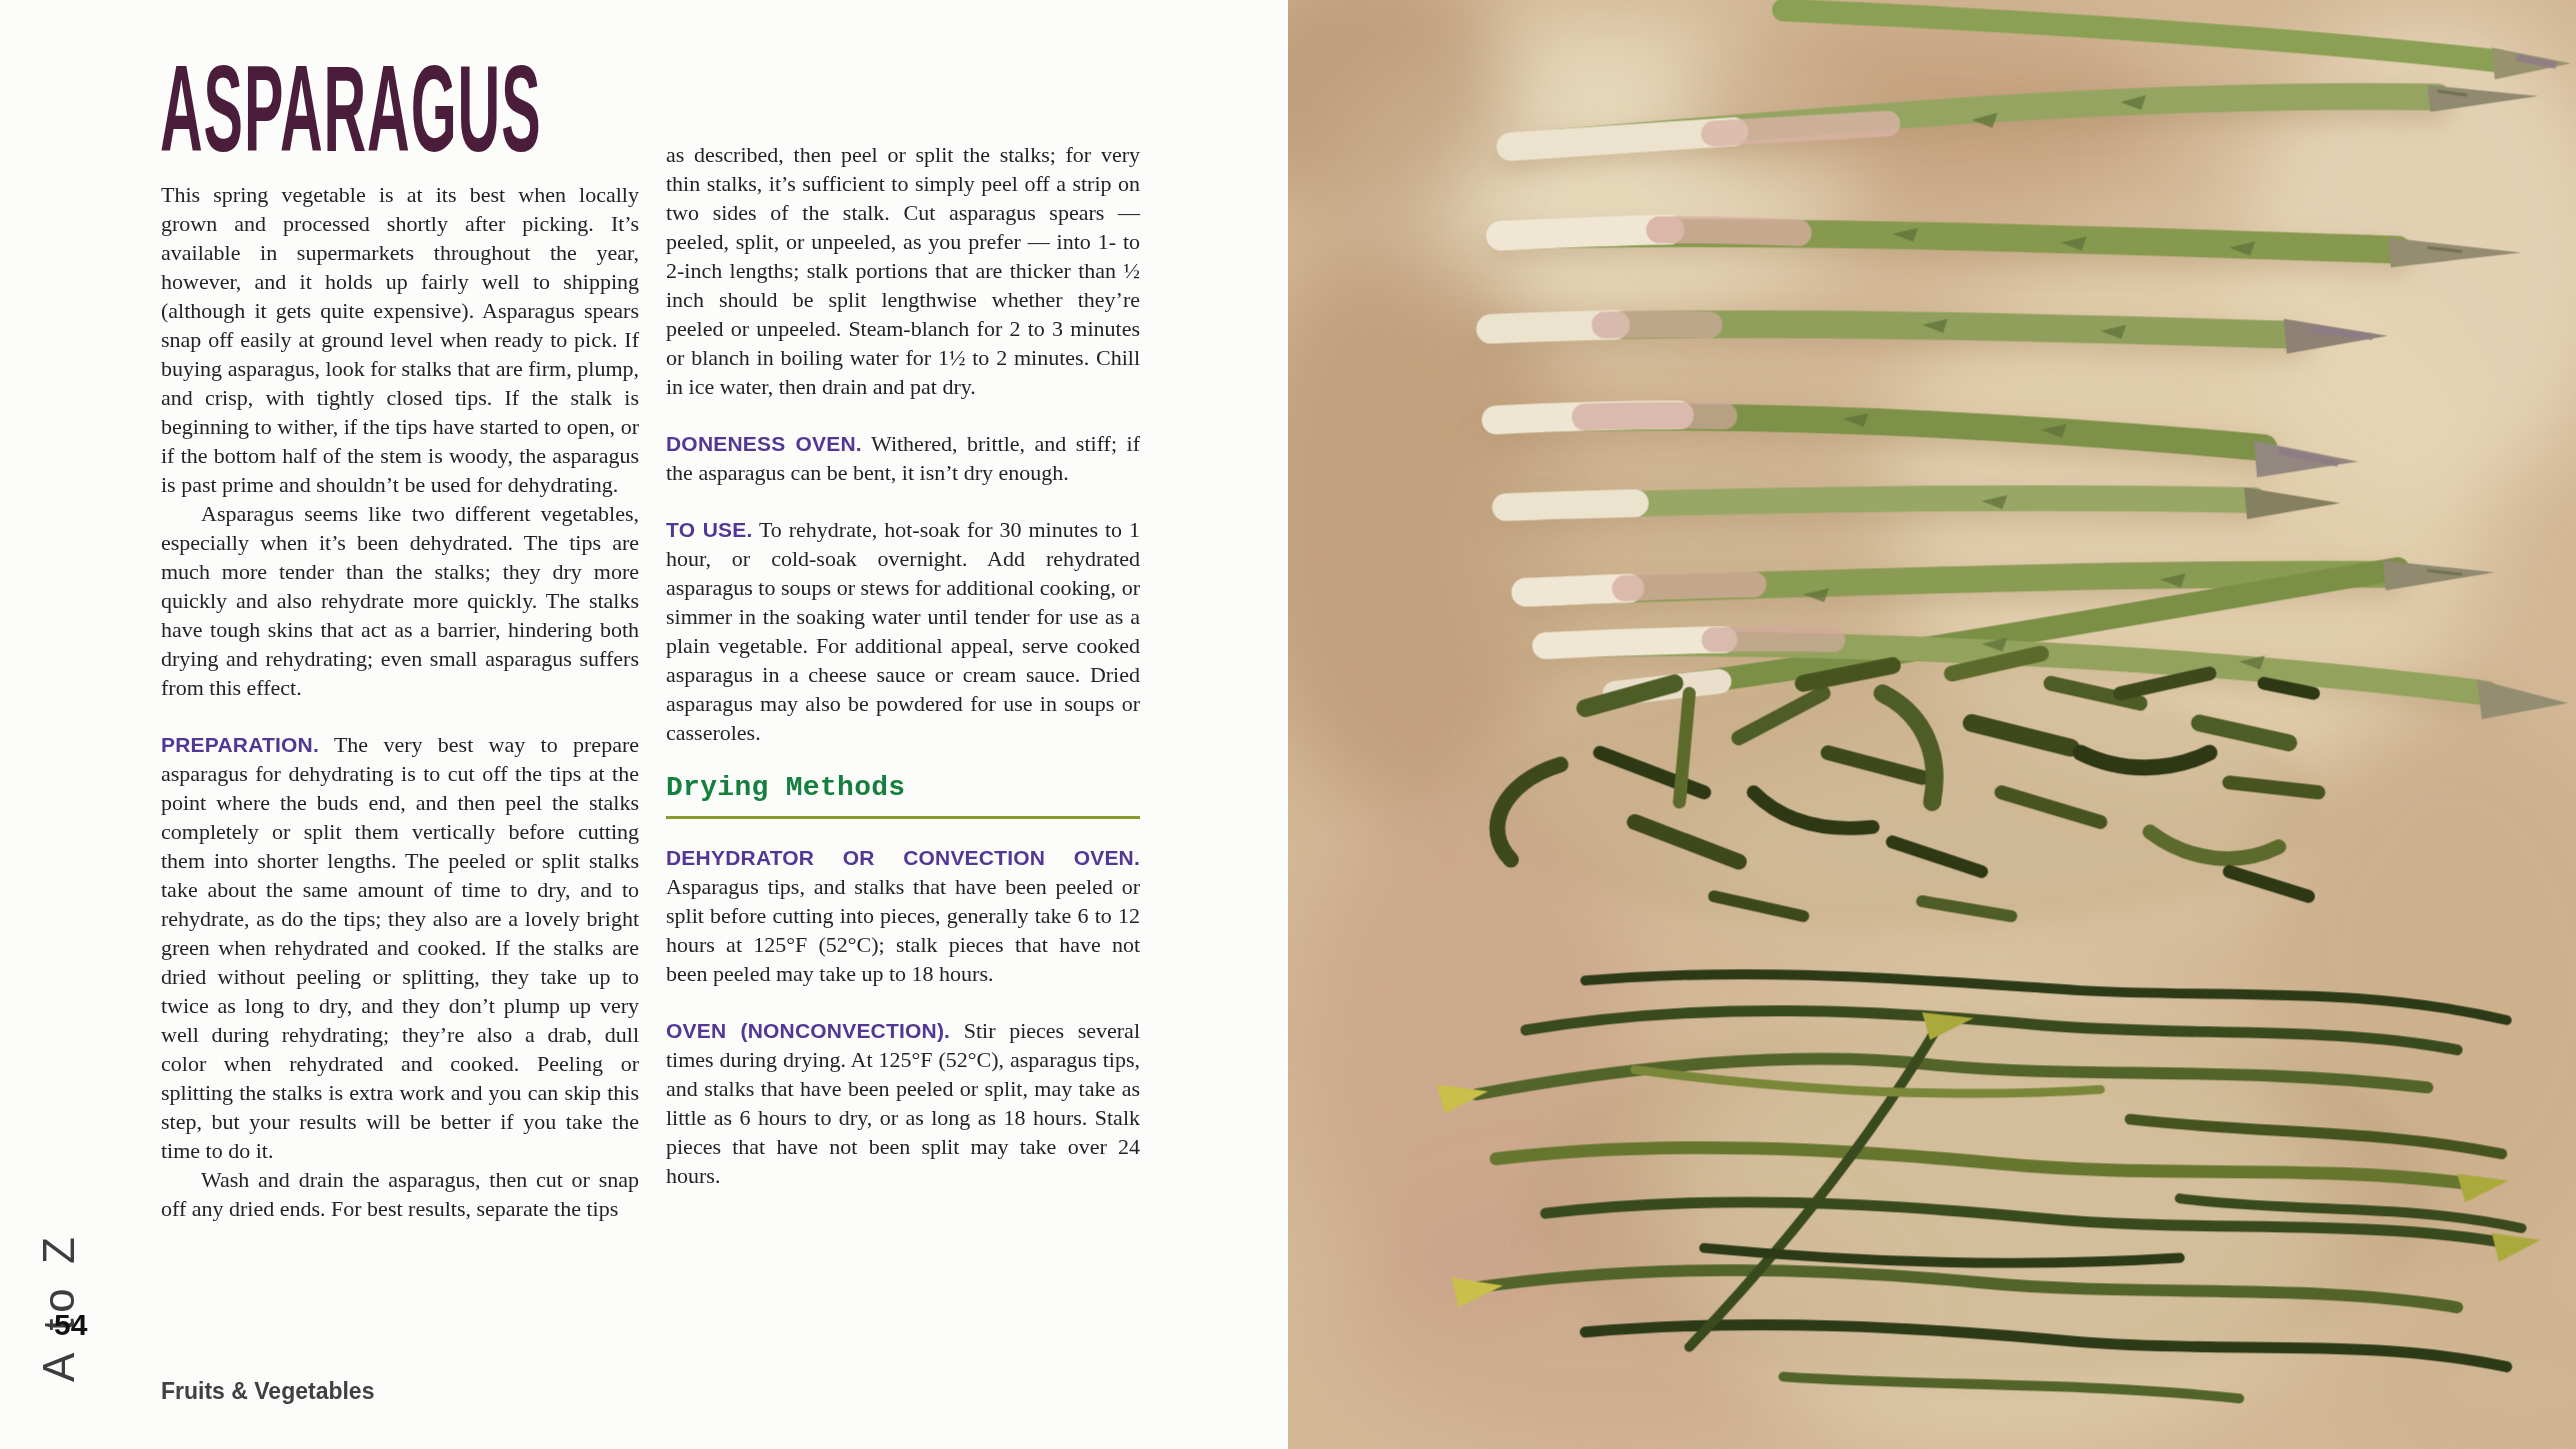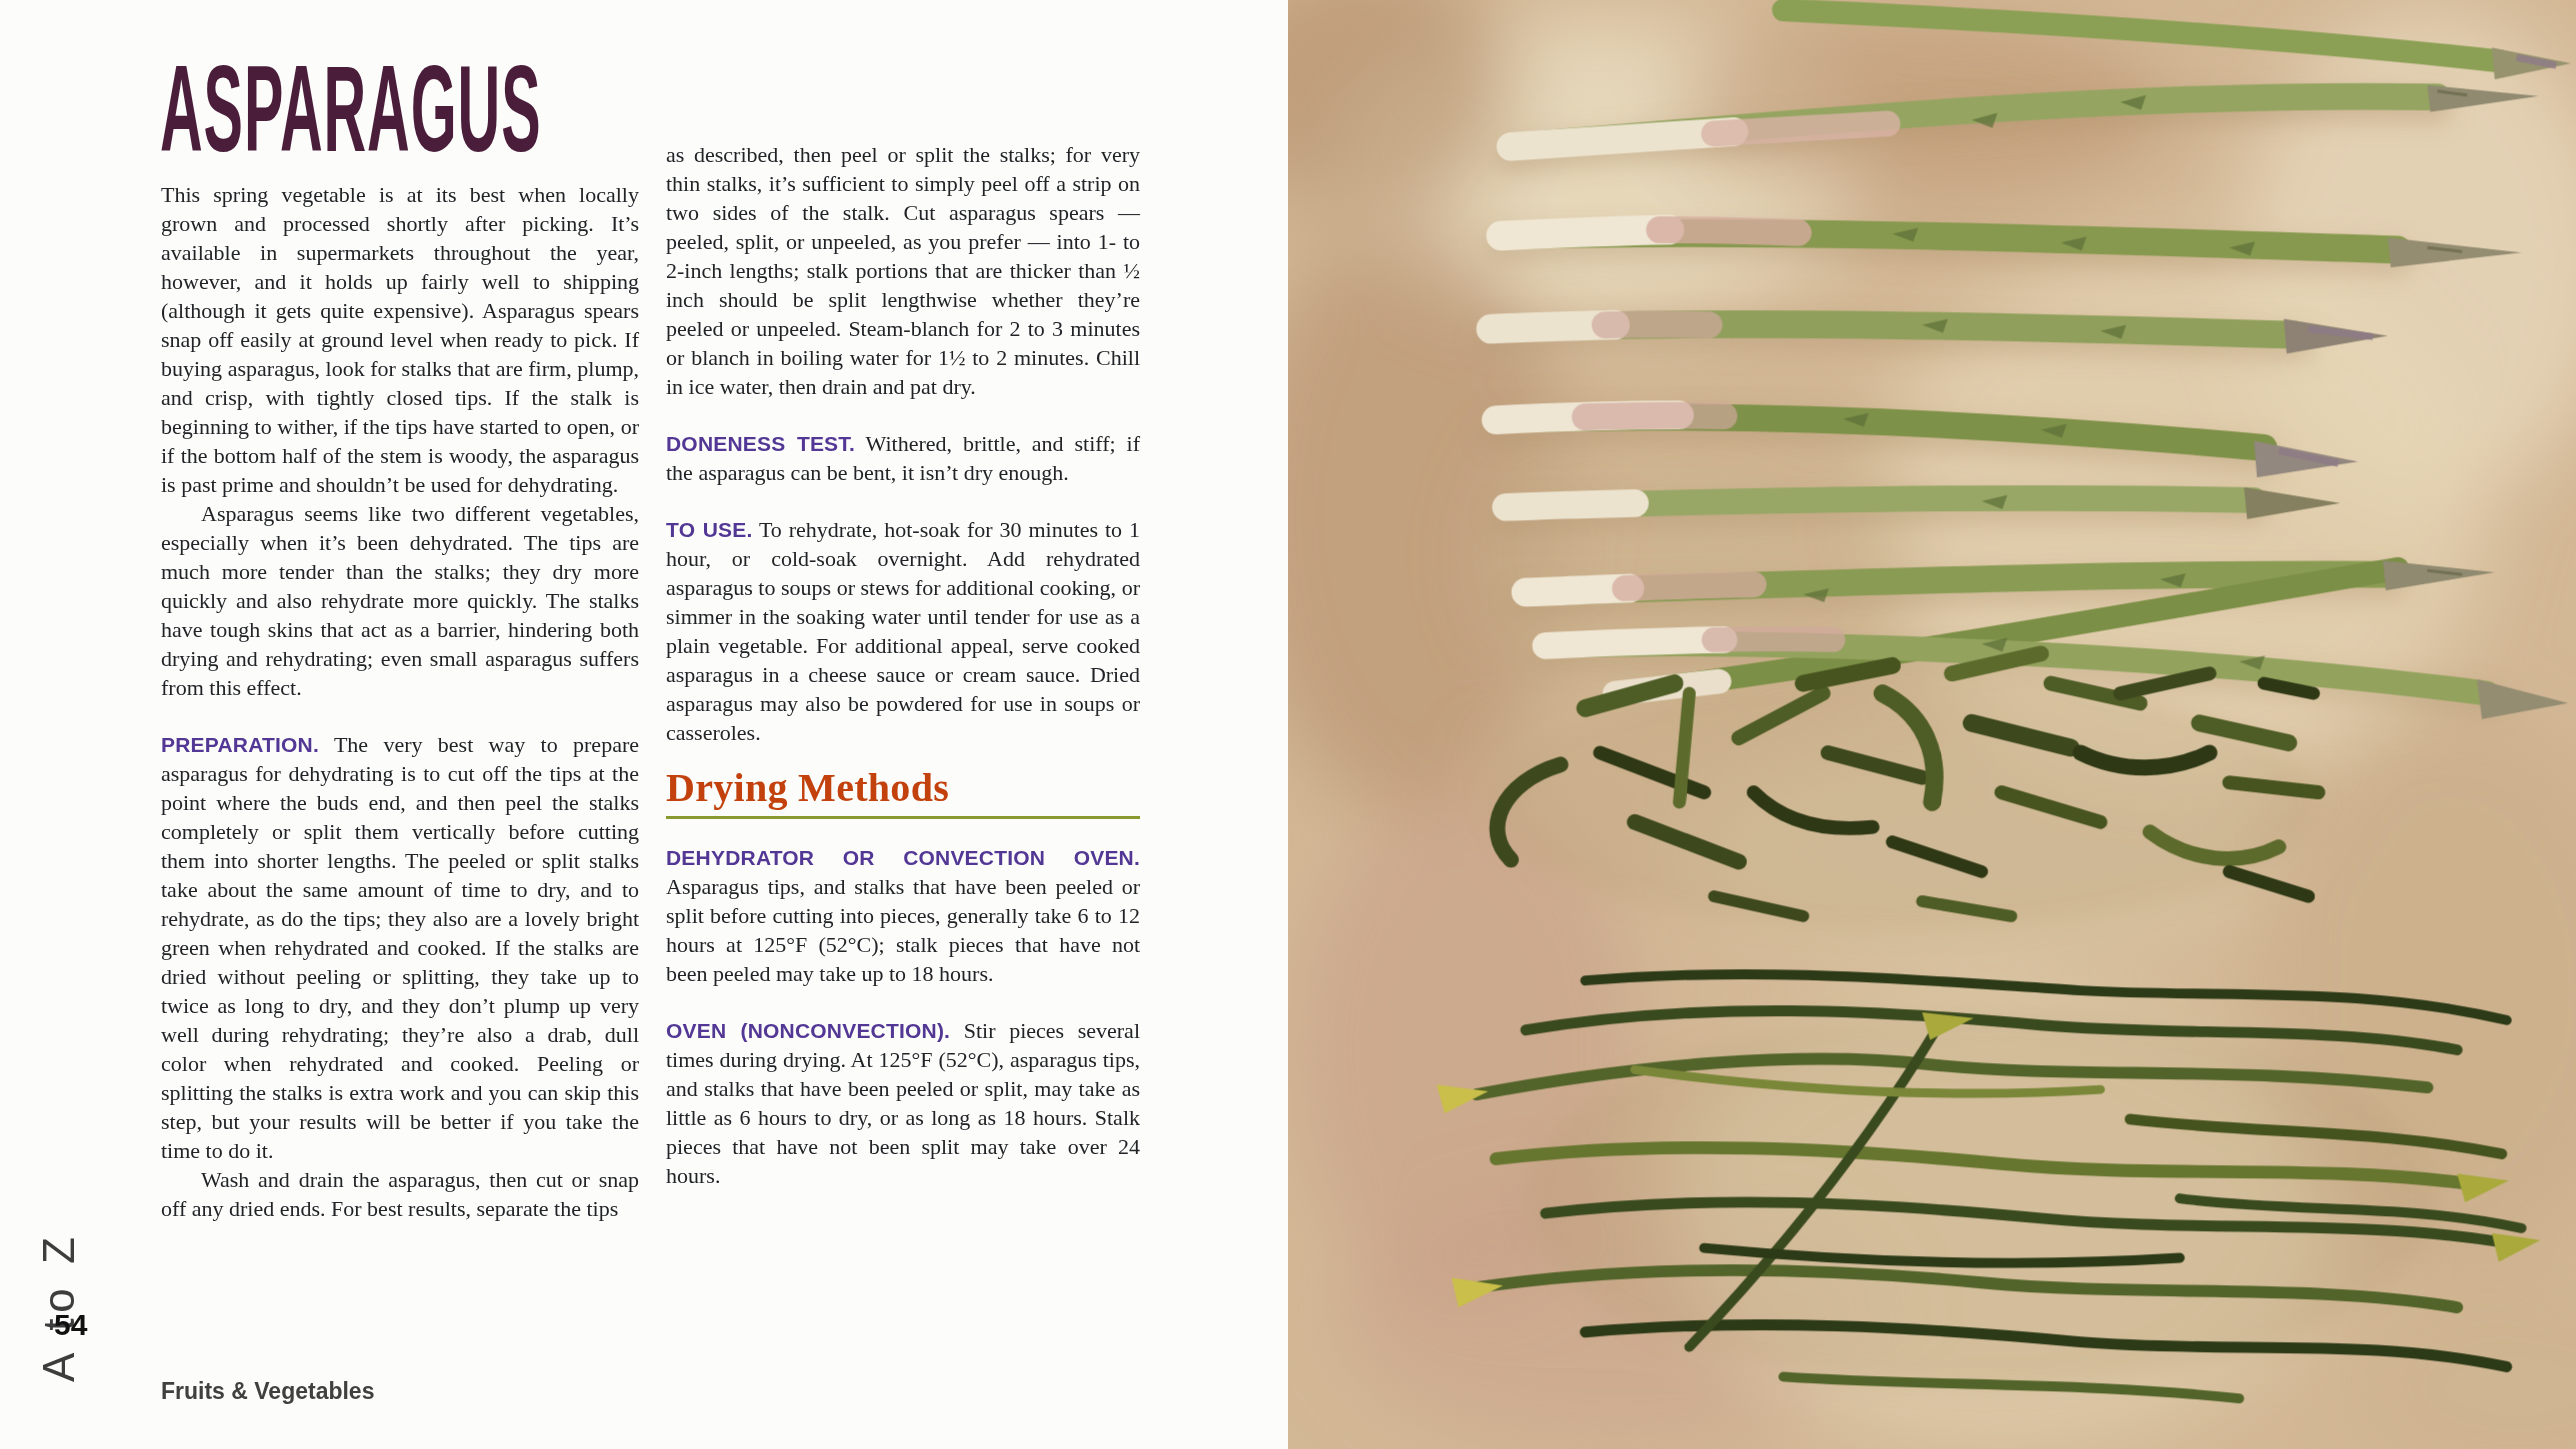--- a/index.html
+++ b/index.html
@@ -9,22 +9,22 @@
         font-weight:700;font-size:123px;line-height:1.05;color:#4a1d3a;letter-spacing:2px;
         transform:scaleX(.48);transform-origin:0 0;white-space:nowrap;}
   .col{position:absolute;font-size:22px;line-height:29px;color:#212327;text-align:justify;}
   .col1{left:161px;top:180px;width:478px;}
   .col2{left:666px;top:140px;width:474px;}
   p.body{margin:0;}
   p.indent{text-indent:40px;}
   p.sect{margin-top:28px;}
   .lbl{font-family:"Liberation Sans",sans-serif;font-weight:700;font-size:21px;color:#523795;
        letter-spacing:0.2px;}
-  .subhead{margin:26px 0 24px 0;font-family:Liberation Serif, serif;font-weight:700;
-       font-size:40px;color:#c2410c;padding-bottom:14px;border-bottom:3px solid #8a9a2f;
+  .subhead{margin:26px 0 24px 0;font-family:Liberation Mono, monospace;font-weight:700;
+       font-size:28px;color:#15803d;padding-bottom:14px;border-bottom:3px solid #8a9a2f;
        letter-spacing:0.3px;text-align:left;}
   .margin-label{position:absolute;left:34px;top:1223px;height:159px;writing-mode:vertical-rl;
        transform:rotate(180deg);font-family:"Liberation Sans",sans-serif;font-size:44px;
        color:#3d3d3d;letter-spacing:6px;}
   .pagenum{position:absolute;left:54px;top:1308px;font-family:"Liberation Sans",sans-serif;
        font-weight:700;font-size:30px;color:#111;}
   .footer{position:absolute;left:161px;top:1378px;font-family:"Liberation Sans",sans-serif;
        font-weight:700;font-size:23px;color:#404040;}
   .photo{position:absolute;left:1288px;top:0;width:1288px;height:1449px;}
   .photo svg{display:block;}
@@ -40,21 +40,21 @@
 
   <div class="col col1">
     <p class="body">This spring vegetable is at its best when locally grown and processed shortly after picking. It’s available in supermarkets throughout the year, however, and it holds up fairly well to shipping (although it gets quite expensive). Asparagus spears snap off easily at ground level when ready to pick. If buying asparagus, look for stalks that are firm, plump, and crisp, with tightly closed tips. If the stalk is beginning to wither, if the tips have started to open, or if the bottom half of the stem is woody, the asparagus is past prime and shouldn’t be used for dehydrating.</p>
     <p class="body indent">Asparagus seems like two different vegetables, especially when it’s been dehydrated. The tips are much more tender than the stalks; they dry more quickly and also rehydrate more quickly. The stalks have tough skins that act as a barrier, hindering both drying and rehydrating; even small asparagus suffers from this effect.</p>
     <p class="body sect"><span class="lbl">PREPARATION.</span> <span>The very best way to prepare asparagus for dehydrating is to cut off the tips at the point where the buds end, and then peel the stalks completely or split them vertically before cutting them into shorter lengths. The peeled or split stalks take about the same amount of time to dry, and to rehydrate, as do the tips; they also are a lovely bright green when rehydrated and cooked. If the stalks are dried without peeling or splitting, they take up to twice as long to dry, and they don’t plump up very well during rehydrating; they’re also a drab, dull color when rehydrated and cooked. Peeling or splitting the stalks is extra work and you can skip this step, but your results will be better if you take the time to do it.</span></p>
     <p class="body indent">Wash and drain the asparagus, then cut or snap off any dried ends. For best results, separate the tips</p>
   </div>
 
   <div class="col col2">
     <p class="body">as described, then peel or split the stalks; for very thin stalks, it’s sufficient to simply peel off a strip on two sides of the stalk. Cut asparagus spears — peeled, split, or unpeeled, as you prefer — into 1- to 2-inch lengths; stalk portions that are thicker than ½ inch should be split lengthwise whether they’re peeled or unpeeled. Steam-blanch for 2 to 3 minutes or blanch in boiling water for 1½ to 2 minutes. Chill in ice water, then drain and pat dry.</p>
-    <p class="body sect"><span class="lbl">DONENESS TEST.</span> <span>Withered, brittle, and stiff; if the asparagus can be bent, it isn’t dry enough.</span></p>
+    <p class="body sect"><span class="lbl">DONENESS OVEN.</span> <span>Withered, brittle, and stiff; if the asparagus can be bent, it isn’t dry enough.</span></p>
     <p class="body sect"><span class="lbl">TO USE.</span> <span>To rehydrate, hot-soak for 30 minutes to 1 hour, or cold-soak overnight. Add rehydrated asparagus to soups or stews for additional cooking, or simmer in the soaking water until tender for use as a plain vegetable. For additional appeal, serve cooked asparagus in a cheese sauce or cream sauce. Dried asparagus may also be powdered for use in soups or casseroles.</span></p>
     <h2 class="subhead">Drying Methods</h2>
     <p class="body"><span class="lbl">DEHYDRATOR OR CONVECTION OVEN.</span> <span>Asparagus tips, and stalks that have been peeled or split before cutting into pieces, generally take 6 to 12 hours at 125°F (52°C); stalk pieces that have not been peeled may take up to 18 hours.</span></p>
     <p class="body sect"><span class="lbl">OVEN (NONCONVECTION).</span> <span>Stir pieces several times during drying. At 125°F (52°C), asparagus tips, and stalks that have been peeled or split, may take as little as 6 hours to dry, or as long as 18 hours. Stalk pieces that have not been split may take over 24 hours.</span></p>
   </div>
 
   <div class="pagenum">54</div>
   <div class="footer">Fruits &amp; Vegetables</div>
 
   <div class="photo" role="img" aria-label="Fresh asparagus spears, dried asparagus tips, and dried asparagus stalk strips arranged on stained parchment paper">

